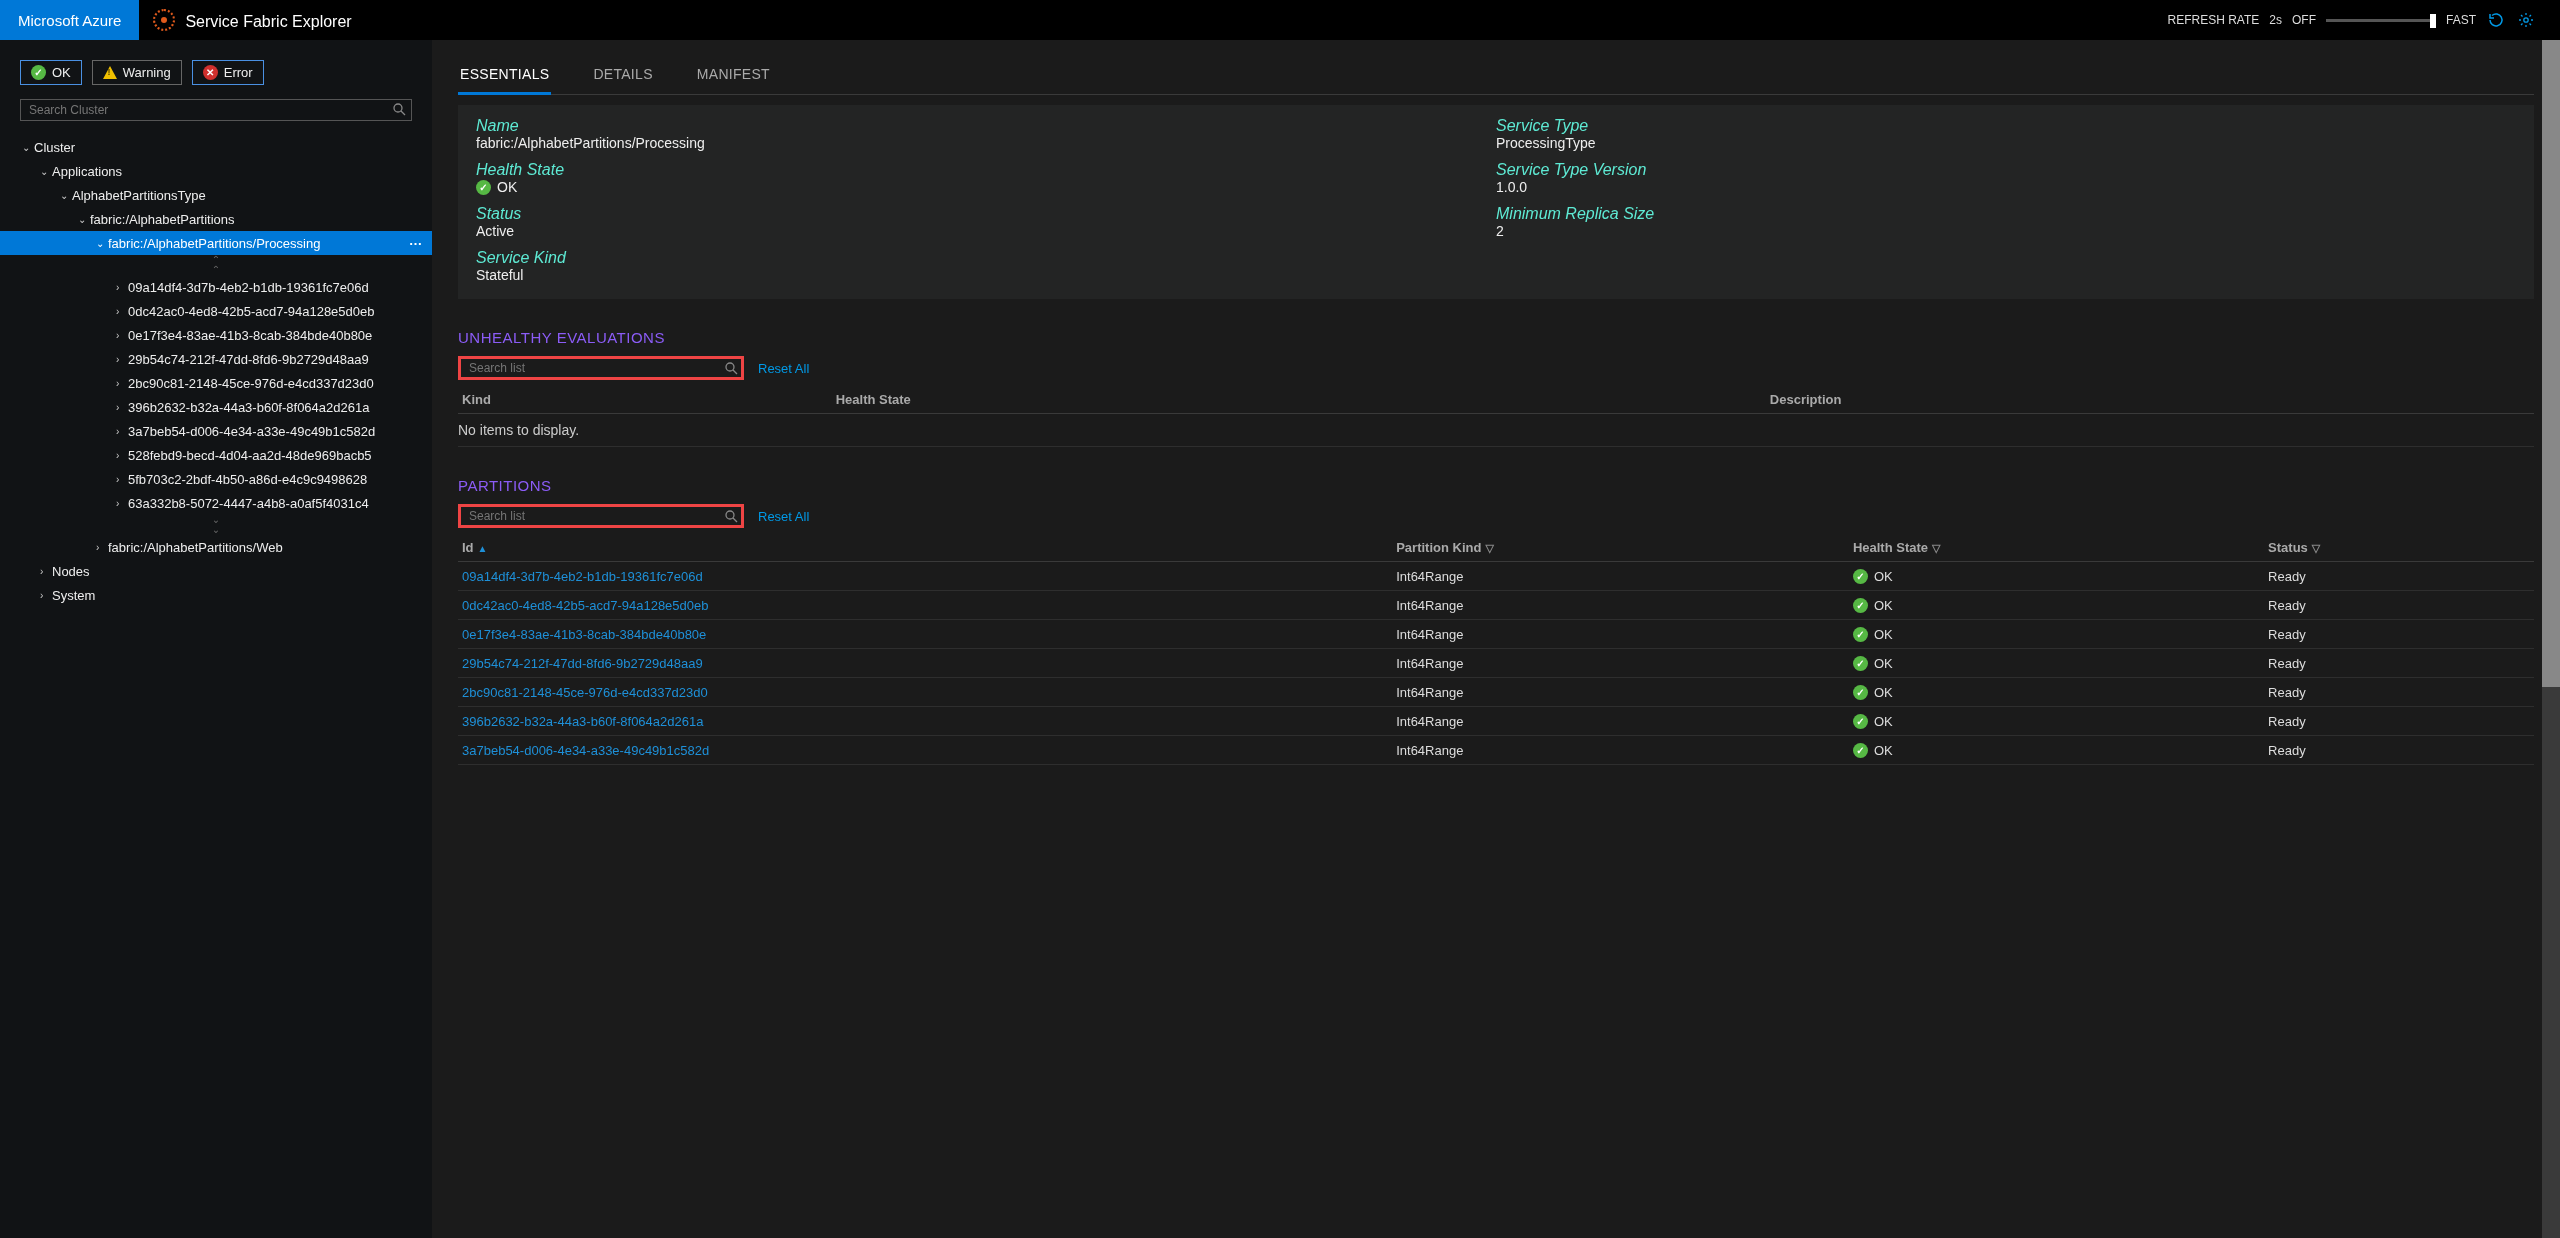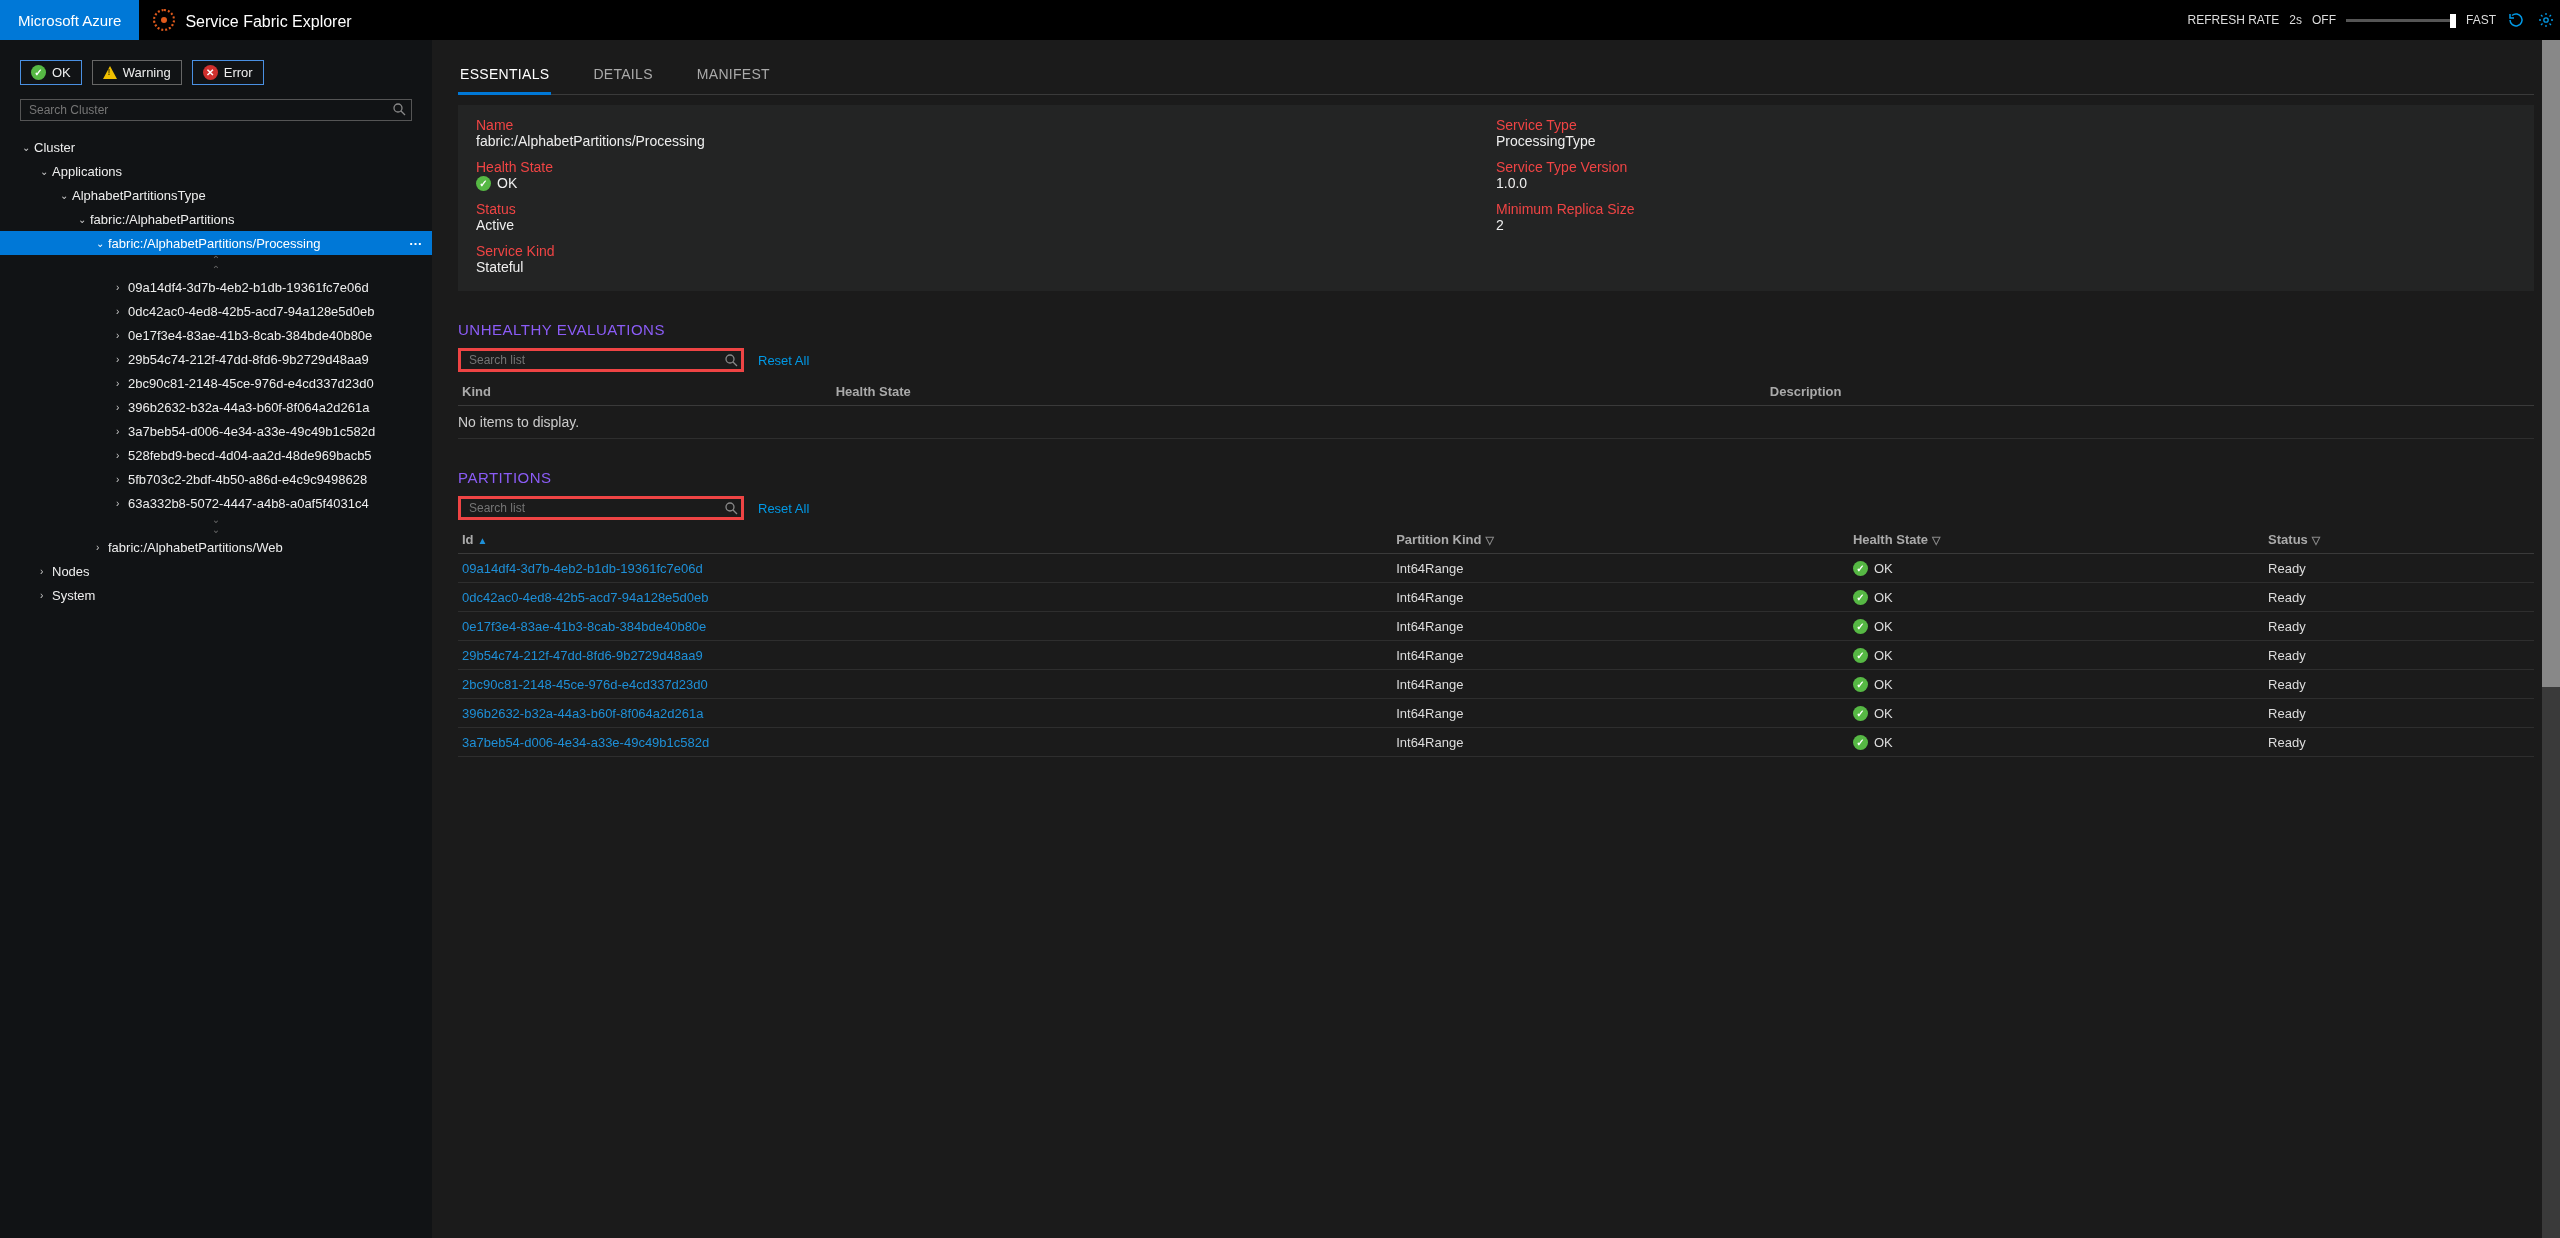--- a/index.html
+++ b/index.html
@@ -50,21 +50,21 @@
     width: 6px; height: 6px;
     background: #e05a1c;
     border-radius: 50%;
     transform: translate(-50%,-50%);
   }
   .top-right {
     margin-left: auto;
     display: flex;
     align-items: center;
     gap: 10px;
-    padding-right: 4px;
+    padding-right: 24px;
     font-size: 12px;
     color: #ddd;
   }
   .slider-track {
     width: 110px; height: 3px; background: #555; position: relative;
   }
   .slider-thumb {
     position: absolute; right: 0; top: -5px;
     width: 6px; height: 14px; background: #fff;
   }
@@ -193,21 +193,21 @@
     border-bottom: 3px solid #0078d7;
     margin-bottom: -1px;
   }
   .essentials-box {
     background: #232424;
     padding: 12px 18px 16px 18px;
     display: grid;
     grid-template-columns: 1fr 1fr;
     row-gap: 10px;
   }
-  .ess-item .label { color: #ef4444; font-size: 14px; }
+  .ess-item .label { color: #5eead4; font-size: 16px; font-style: italic; }
   .ess-item .value { color: #eee; font-size: 14px; display: flex; align-items: center; gap: 6px; }
   .section-title {
     color: #8b5cf6; font-size: 15px; letter-spacing: 0.5px;
     margin: 30px 0 10px 0;
   }
   .list-controls { display: flex; align-items: center; gap: 14px; margin-bottom: 6px; }
   .list-search {
     width: 286px; height: 24px;
     background: transparent; border: 3px solid #ef4444;
     color: #ccc; padding: 2px 26px 2px 8px; font-size: 12px;

